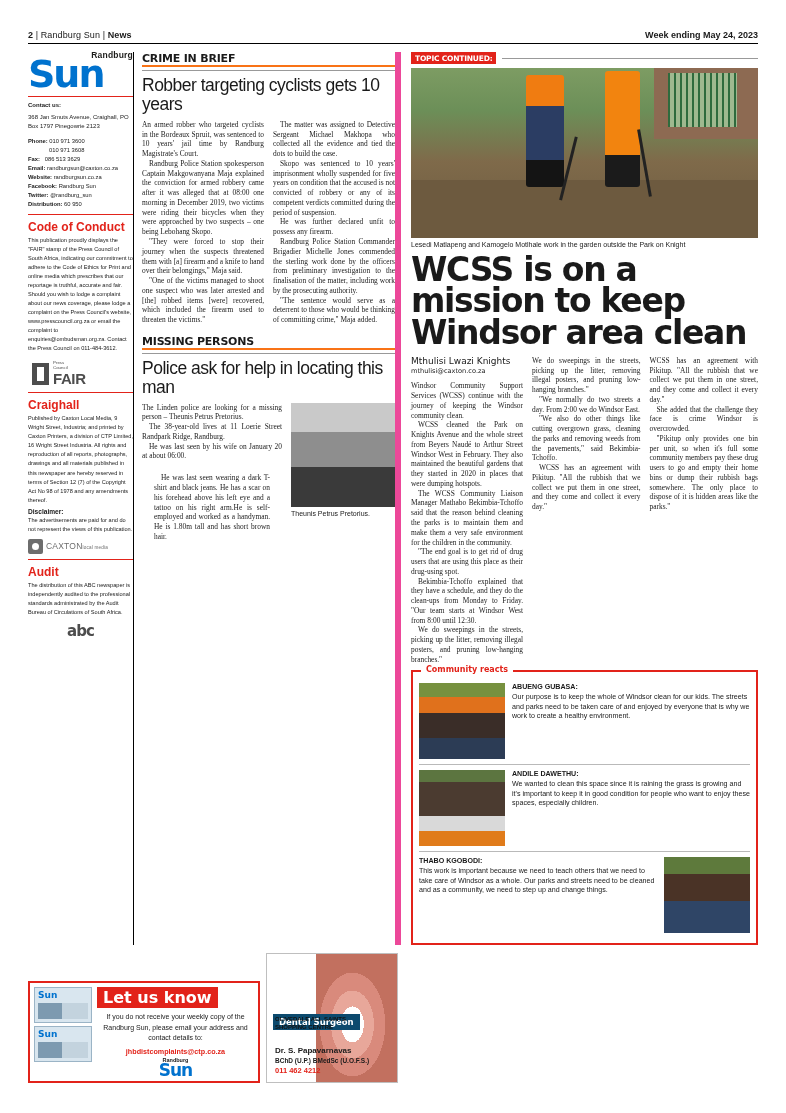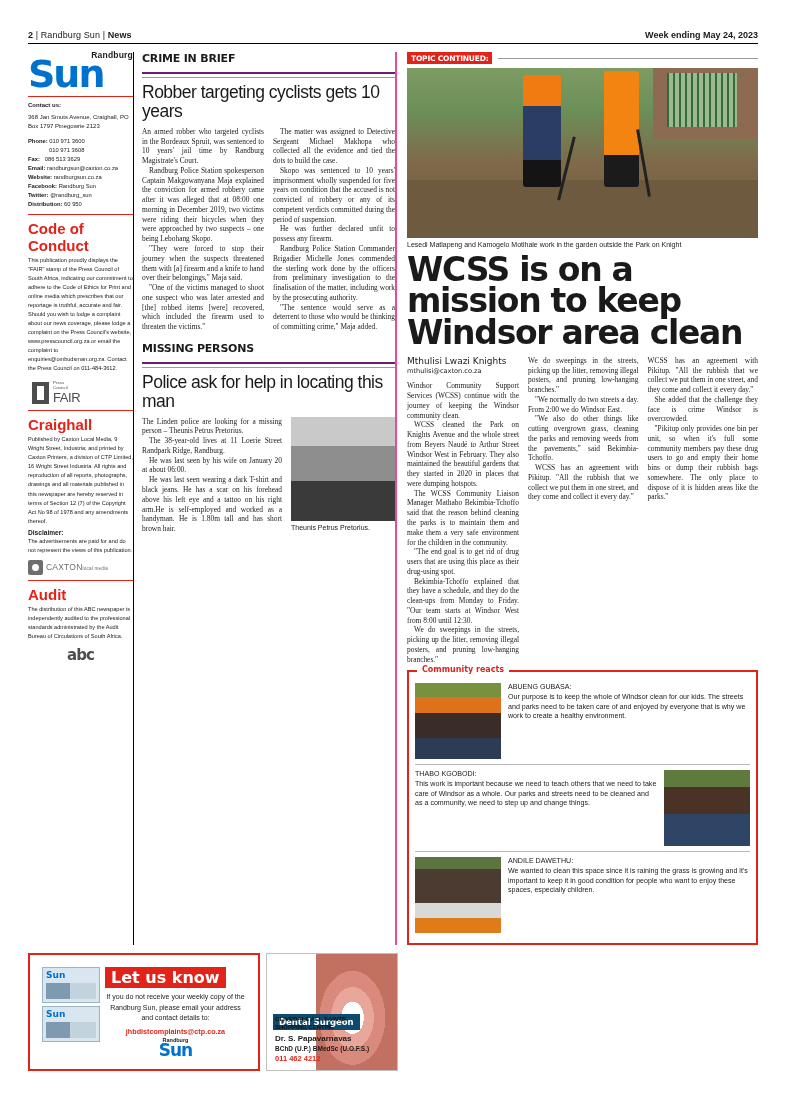--- a/index.html
+++ b/index.html
@@ -21,49 +21,49 @@
     border-bottom:1.5px solid #000;
   }
   .topbar .left { font-size:9px; letter-spacing:.1px; }
   .topbar .left b { font-weight:bold; }
   .topbar .right { font-size:9px; font-weight:bold; }
 
   
   .cols { display:flex; gap:0; margin-top:8px; }
   .col-left { width:105px; flex:0 0 105px; }
   .col-mid  { width:262px; flex:0 0 262px; padding-left:8px; border-left:1px solid #000;}
-  .col-right{ flex:1 1 auto; padding-left:10px; border-left:2px solid #ec4899; }
+  .col-right{ flex:1 1 auto; padding-left:10px; border-left:6px solid #ec4899; }
 
   
   .logo-sun { line-height:.84; margin-bottom:3px; }
   .logo-sun .randburg { font-size:8.5px; font-weight:bold; color:#1d1d1b; text-align:right; letter-spacing:.2px; }
   .logo-sun .sun { font-size:38px; font-weight:bold; color:#0072ce; letter-spacing:-2px; font-family:"DejaVu Sans", sans-serif; }
   .rule-red { border:0; border-top:1.6px solid #e2231a; margin:5px 0 5px; }
   .rail-txt { font-size:5.6px; line-height:1.62; }
-  .rail-head { font-size:15px; font-weight:bold; color:#e2231a; margin-bottom:2px; }
+  .rail-head { font-size:12px; font-weight:bold; color:#e2231a; margin-bottom:2px; }
   .rail-sub { font-size:6.6px; font-weight:bold; margin:3px 0 1px; }
   .contact-us { font-size:6px; font-weight:bold; margin-bottom:5px; }
   .addr { font-size:6px; line-height:1.55; margin-bottom:5px; }
   .kv { font-size:5.8px; line-height:1.55; }
   .fair-logo { display:flex; align-items:center; gap:4px; margin:7px 0 4px; padding-left:4px;}
   .fair-mark { width:17px; height:22px; background:#4d4d4d; position:relative; }
   .fair-mark:after{content:"";position:absolute;left:5px;top:4px;width:7px;height:14px;background:#fff;}
   .fair-txt .pc { font-size:4.4px; color:#4d4d4d; line-height:1.15; }
-  .fair-txt .fw { font-size:13px; color:#4d4d4d; font-weight:normal; letter-spacing:-.4px; }
+  .fair-txt .fw { font-size:15px; color:#4d4d4d; font-weight:bold; letter-spacing:-.4px; }
   .caxton { display:flex; align-items:center; gap:3px; margin:5px 0 2px; }
   .cax-sq { width:15px; height:15px; background:#6d6d6d; border-radius:2px; position:relative;}
   .cax-sq:after{content:"";position:absolute;left:4px;top:4px;width:7px;height:7px;border-radius:50%;background:#fff;}
   .cax-name { font-size:8.5px; color:#6d6d6d; letter-spacing:.2px;}
   .cax-name small { font-size:4.6px; }
   .abc { font-size:15px; font-weight:bold; color:#4d4d4d; text-align:center; letter-spacing:-1px; margin-top:5px; font-family:"DejaVu Sans", sans-serif;}
 
   
   .kicker {
     font-size:11px; font-weight:bold; letter-spacing:-.2px;
-    padding-bottom:7px; border-bottom:2px solid #701a75; margin-bottom:3px;
+    padding-bottom:0; border-bottom:2px solid #f97316; margin-bottom:3px;
     font-family:"DejaVu Sans", sans-serif;
   }
   .kicker-rule { border-bottom:1px solid #999; margin-bottom:5px; height:1px;}
   .headline {
     font-size:17.5px; font-weight:normal; line-height:1.08; margin:2px 0 6px;
     letter-spacing:-.5px;
   }
   .body2 { column-count:2; column-gap:9px; font-family:"Liberation Serif", serif; font-size:7.4px; line-height:1.32; text-align:justify; }
   .body2 p { margin:0; text-indent:7px; }
   .body2 p.first { text-indent:0; }
@@ -96,29 +96,29 @@
 
   
   .reacts { border:2px solid #e2231a; margin-top:6px; padding:6px 6px 5px; position:relative; }
   .reacts-title {
     position:absolute; top:-7px; left:8px; background:#fff; padding:0 5px;
     font-size:8px; font-weight:bold; color:#e2231a; font-family:"DejaVu Sans", sans-serif;
   }
   .react-row { display:flex; gap:7px; padding:5px 0; }
   .react-row + .react-row { border-top:1px solid #b9b9b9; }
   .react-txt { font-size:7.1px; line-height:1.35; flex:1; }
-  .react-txt .nm { font-weight:normal; display:block; }
+  .react-txt .nm { font-weight:bold; display:block; }
   .rpic { width:86px; height:76px; flex:0 0 86px; }
   .rp1 { background:linear-gradient(180deg,#77913f 0 18%, #e0711c 18% 40%, #3a2d28 40% 72%, #2c3c55 72% 100%); }
   .rp2 { background:linear-gradient(180deg,#5e7a3c 0 22%, #4a3326 22% 58%, #2f4566 58% 100%); }
   .rp3 { background:linear-gradient(180deg,#5c7540 0 16%, #4b3b30 16% 60%, #d9d9d9 60% 80%, #e07b1a 80% 100%); }
 
   
   .adrow { display:flex; gap:6px; margin-top:8px; }
-  .ad-letus { flex:0 0 232px; border:2px solid #e2231a; padding:12px; display:flex; gap:5px; }
+  .ad-letus { flex:0 0 232px; border:2px solid #e2231a; padding:4px; display:flex; gap:5px;margin-top:28px; }
   .sun-stack { flex:0 0 58px; display:flex; flex-direction:column; gap:3px;}
   .mini-paper { height:36px; background:#d9e6ef; border:1px solid #9bb4c6; position:relative; }
   .mini-paper:before{content:"Sun";position:absolute;left:3px;top:2px;font-size:9px;font-weight:bold;color:#0072ce;font-family:"DejaVu Sans",sans-serif;}
   .mini-paper:after{content:"";position:absolute;left:3px;bottom:3px;right:3px;height:16px;background:linear-gradient(90deg,#7d9ab0 0 48%,#c3d3de 48% 100%);}
   .letus-body { flex:1; }
   .letus-ttl { background:#e2231a; color:#fff; font-size:16px; font-weight:bold; padding:1px 6px; display:inline-block; font-family:"DejaVu Sans", sans-serif;}
   .letus-txt { font-size:7px; line-height:1.5; margin-top:4px; text-align:center; }
   .letus-mail { color:#e2231a; font-weight:bold; font-size:7.2px; text-align:center; margin-top:3px;}
   .letus-logo { text-align:center; margin-top:2px; line-height:.85;}
   .letus-logo .r { font-size:5.5px; font-weight:bold; }
@@ -222,21 +222,21 @@
 
       <div style="height:10px"></div>
       <div class="kicker">MISSING PERSONS</div>
       <div class="kicker-rule"></div>
       <h1 class="headline">Police ask for help in locating this man</h1>
       <div style="display:flex; gap:9px;">
         <div style="flex:1; font-family:'Liberation Serif',serif; font-size:7.4px; line-height:1.32; text-align:justify;">
           <p style="margin:0;">The Linden police are looking for a missing person – Theunis Petrus Pretorius.</p>
           <p style="margin:0;text-indent:7px;">The 38-year-old lives at 11 Loerie Street Randpark Ridge, Randburg.</p>
           <p style="margin:0;text-indent:7px;">He was last seen by his wife on January 20 at about 06:00.</p>
-          <p style="margin:0;text-indent:7px;">He was last seen wearing a dark T-shirt and black jeans. He has a scar on his forehead above his left eye and a tattoo on his right arm.He is self-employed and worked as a handyman. He is 1.80m tall and has short brown hair.</p>
+          <p style="margin:12px;text-indent:7px;">He was last seen wearing a dark T-shirt and black jeans. He has a scar on his forehead above his left eye and a tattoo on his right arm.He is self-employed and worked as a handyman. He is 1.80m tall and has short brown hair.</p>
         </div>
         <div style="flex:0 0 104px;">
           <div class="mp-portrait"></div>
           <div class="caption">Theunis Petrus Pretorius.</div>
         </div>
       </div>
 
     </div>
 
     <div class="col-right">
@@ -284,32 +284,32 @@
       <div class="reacts">
         <div class="reacts-title">Community reacts</div>
         <div class="react-row">
           <div class="rpic rp1"></div>
           <div class="react-txt">
             <span class="nm">ABUENG GUBASA:</span>
             <span>Our purpose is to keep the whole of Windsor clean for our kids. The streets and parks need to be taken care of and enjoyed by everyone that is why we work to create a healthy environment.</span>
           </div>
         </div>
         <div class="react-row">
+          <div class="rpic rp3"></div>
+          <div class="react-txt">
+            <span class="nm">ANDILE DAWETHU:</span>
+            <span>We wanted to clean this space since it is raining the grass is growing and it's important to keep it in good condition for people who want to enjoy these spaces, especially children.</span>
+          </div>
+        </div>
+        <div class="react-row">
           <div class="react-txt">
             <span class="nm">THABO KGOBODI:</span>
             <span>This work is important because we need to teach others that we need to take care of Windsor as a whole. Our parks and streets need to be cleaned and as a community, we need to step up and change things.</span>
           </div>
           <div class="rpic rp2"></div>
-        </div>
-        <div class="react-row">
-          <div class="rpic rp3"></div>
-          <div class="react-txt">
-            <span class="nm">ANDILE DAWETHU:</span>
-            <span>We wanted to clean this space since it is raining the grass is growing and it's important to keep it in good condition for people who want to enjoy these spaces, especially children.</span>
-          </div>
         </div>
       </div>
     </div>
   </div>
 
   <div class="adrow" style="width:370px; margin-left:0;">
     <div class="ad-letus">
       <div class="sun-stack">
         <div class="mini-paper"></div>
         <div class="mini-paper"></div>

